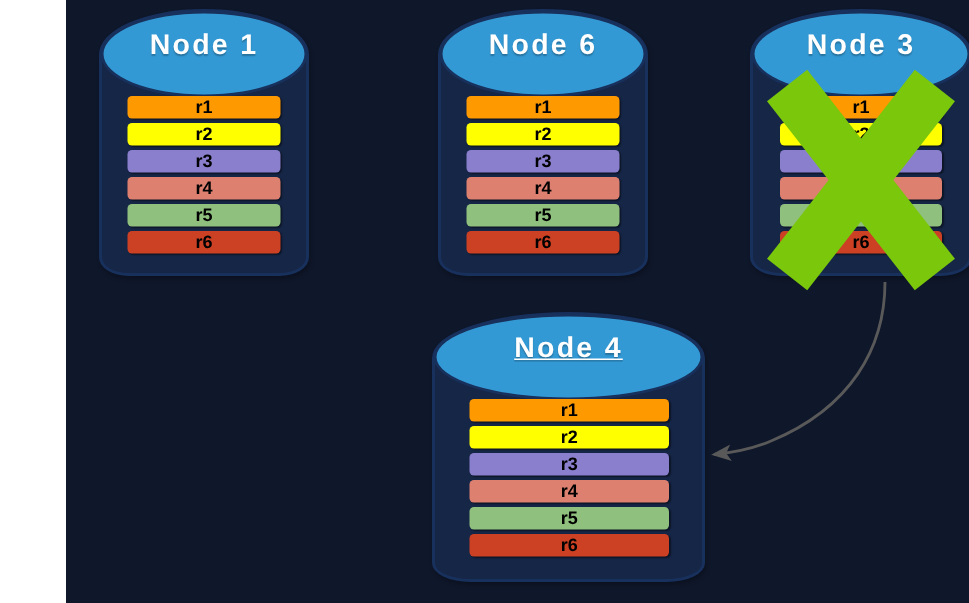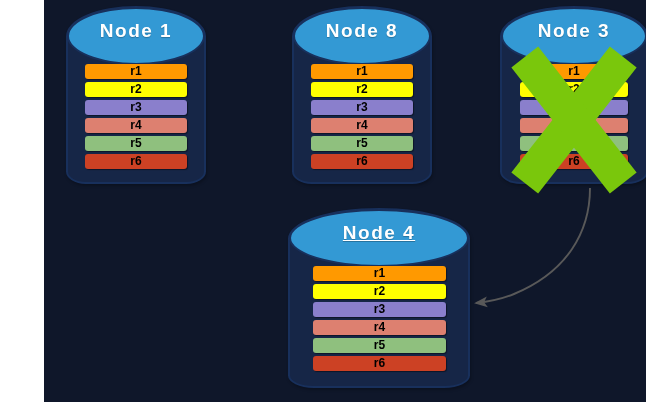--- a/index.html
+++ b/index.html
@@ -120,21 +120,21 @@
           <div class="row" style="background: rgb(255, 255, 0); left: 19px; top: 76px; width: 102px;">r2</div>
           <div class="row" style="background: rgb(138, 127, 204); left: 19px; top: 94px; width: 102px;">r3</div>
           <div class="row" style="background: rgb(221, 128, 112); left: 19px; top: 112px; width: 102px;">r4</div>
           <div class="row" style="background: rgb(143, 192, 126); left: 19px; top: 130px; width: 102px;">r5</div>
           <div class="row" style="background: rgb(204, 65, 36); left: 19px; top: 148px; width: 102px;">r6</div>
         </div>
   </div>
       <div class="node" style="left: 248px; top: 6px; width: 140px; height: 178px;">
     <div class="node-body" style="background: rgb(22, 38, 71); border-color: rgb(24, 48, 92);"></div>
     <div class="node-top" style="background: rgb(51, 153, 212); border-color: rgb(24, 48, 92);"></div>
-    <div class="node-title" style="color: rgb(255, 255, 255);">Node  8</div>
+    <div class="node-title" style="color: rgb(255, 255, 255);">Node  6</div>
     <div class="rows">
           <div class="row" style="background: rgb(255, 153, 0); left: 19px; top: 58px; width: 102px;">r1</div>
           <div class="row" style="background: rgb(255, 255, 0); left: 19px; top: 76px; width: 102px;">r2</div>
           <div class="row" style="background: rgb(138, 127, 204); left: 19px; top: 94px; width: 102px;">r3</div>
           <div class="row" style="background: rgb(221, 128, 112); left: 19px; top: 112px; width: 102px;">r4</div>
           <div class="row" style="background: rgb(143, 192, 126); left: 19px; top: 130px; width: 102px;">r5</div>
           <div class="row" style="background: rgb(204, 65, 36); left: 19px; top: 148px; width: 102px;">r6</div>
         </div>
   </div>
       <div class="node" style="left: 456px; top: 6px; width: 148px; height: 178px;">

